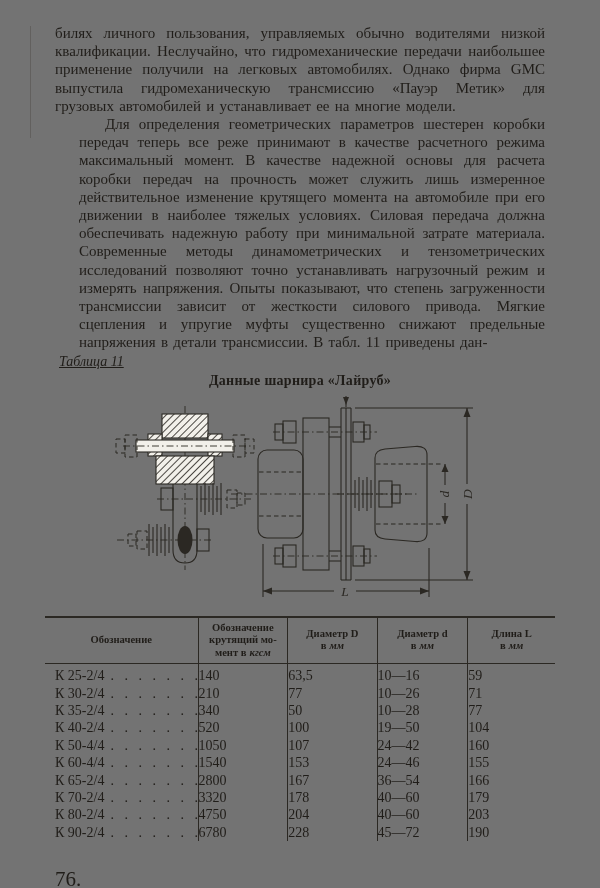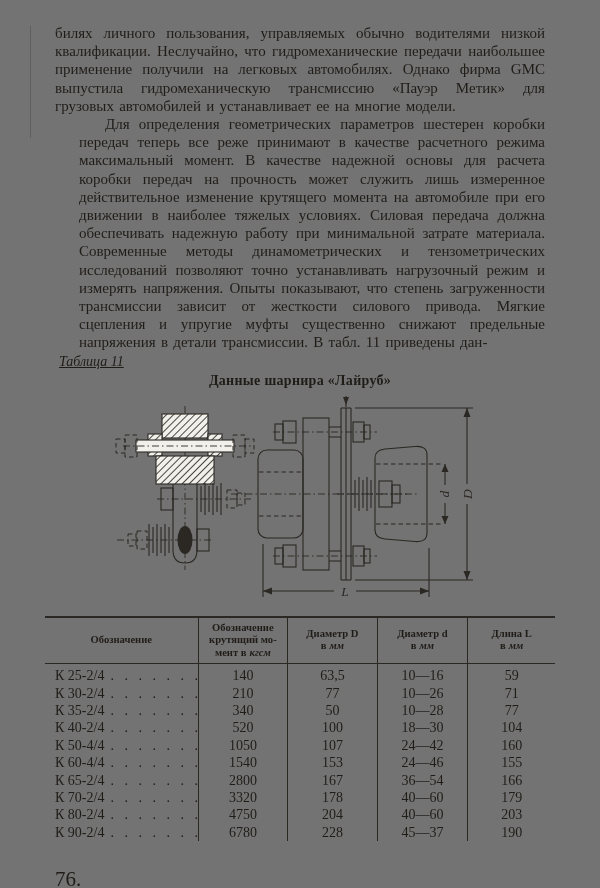--- a/index.html
+++ b/index.html
@@ -20,21 +20,21 @@
   svg.fig{display:block;margin:4px 0 0 -10px;}
   table.tbl{
     border-collapse:collapse;table-layout:fixed;width:510px;margin:2px 0 0 -10px;
     border-top:2px solid #2b2823;
   }
   .tbl th{
     font-weight:bold;font-size:10.6px;line-height:12.5px;text-align:center;vertical-align:middle;
     padding:4px 2px;border-bottom:1.5px solid #2b2823;
   }
   .tbl .vline{border-left:1.2px solid #2b2823;}
-  .tbl td{font-size:14px;line-height:17.4px;text-align:center;padding:0;}
+  .tbl td{font-size:14px;line-height:17.4px;padding:0;}
   .tbl tbody tr:first-child td{padding-top:3px;}
   .tbl td.c-des{text-align:left;padding-left:10px;white-space:nowrap;overflow:hidden;}
   .leader{letter-spacing:3.5px;margin-left:6px;}
   .u{font-style:italic;margin-left:3px;}
   .page-number{font-size:21px;margin-top:26px;}
   .ink{stroke:#2b2823;fill:none;stroke-width:1.1;}
   .inkf{fill:#2b2823;stroke:none;}
   .dashdot{stroke-dasharray:7 3 1.5 3;stroke-width:.9;}
   .dash{stroke-dasharray:4.5 3;stroke-width:1;}
   .dimt{font-family:"Liberation Serif",serif;font-style:italic;font-size:13.5px;fill:#2b2823;}
@@ -243,21 +243,21 @@
         <td class="c-des"><span>К 35-2/4</span><span class="leader">. . . . . . . .</span></td>
         <td class="vline">340</td>
         <td class="vline">50</td>
         <td class="vline">10—28</td>
         <td class="vline">77</td>
       </tr>
       <tr>
         <td class="c-des"><span>К 40-2/4</span><span class="leader">. . . . . . . .</span></td>
         <td class="vline">520</td>
         <td class="vline">100</td>
-        <td class="vline">18—30</td>
+        <td class="vline">19—50</td>
         <td class="vline">104</td>
       </tr>
       <tr>
         <td class="c-des"><span>К 50-4/4</span><span class="leader">. . . . . . . .</span></td>
         <td class="vline">1050</td>
         <td class="vline">107</td>
         <td class="vline">24—42</td>
         <td class="vline">160</td>
       </tr>
       <tr>
@@ -285,20 +285,20 @@
         <td class="c-des"><span>К 80-2/4</span><span class="leader">. . . . . . . .</span></td>
         <td class="vline">4750</td>
         <td class="vline">204</td>
         <td class="vline">40—60</td>
         <td class="vline">203</td>
       </tr>
       <tr>
         <td class="c-des"><span>К 90-2/4</span><span class="leader">. . . . . . . .</span></td>
         <td class="vline">6780</td>
         <td class="vline">228</td>
-        <td class="vline">45—37</td>
+        <td class="vline">45—72</td>
         <td class="vline">190</td>
       </tr>
     </tbody>
   </table>
 
   <div class="page-number">76.</div>
 </div>
 
 </body></html>

